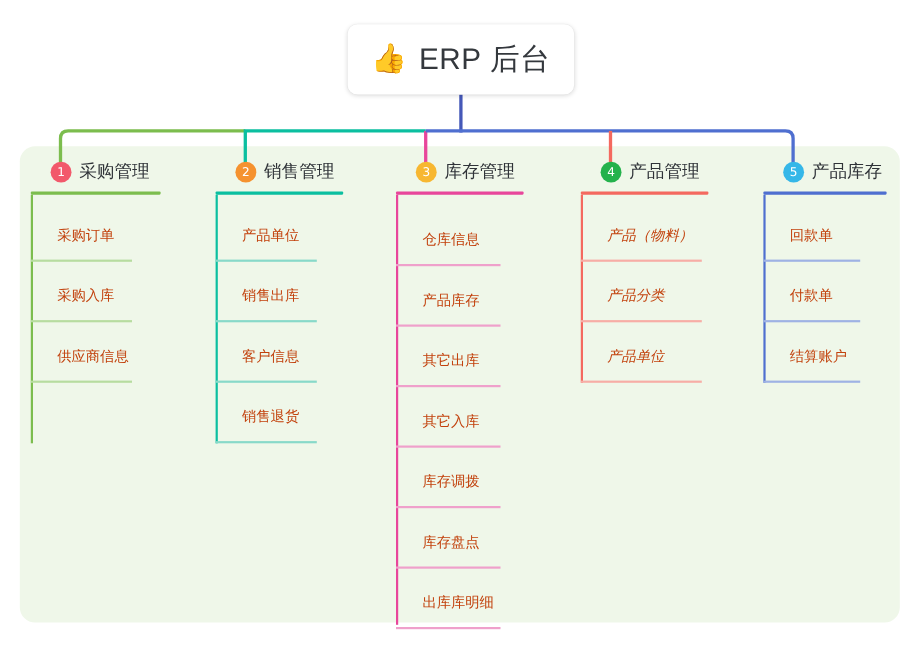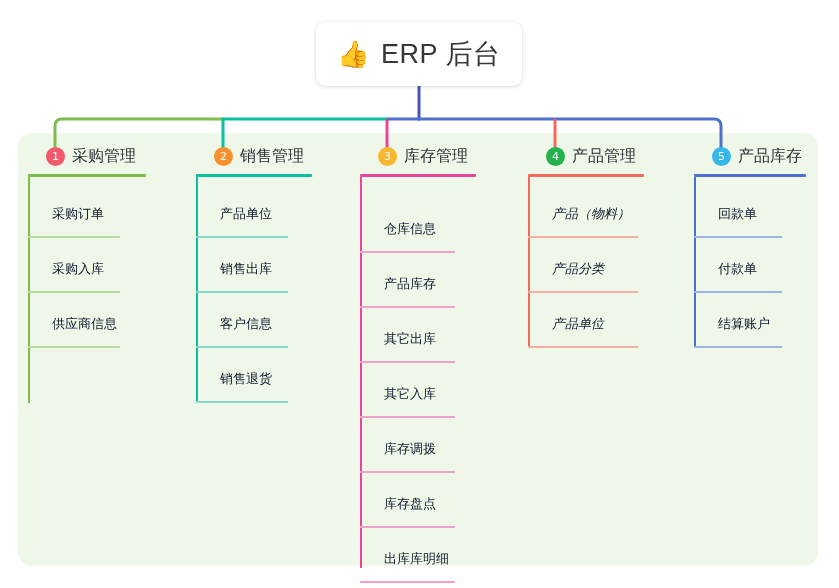--- a/index.html
+++ b/index.html
@@ -123,21 +123,21 @@
   }
   .leaf {
     position: relative;
     height: 55px;
   }
   .leaf-label {
     position: absolute;
     left: 24px;
     top: 22px;
     font-size: 13px;
-    color: #0f172a;
+    color: #c2410c;
     white-space: nowrap;
   }
   .leaf-rule {
     position: absolute;
     left: 0;
     bottom: 0;
     height: 1.6px;
   }
 </style>
 </head>
@@ -209,21 +209,21 @@
           <div class="leaf-rule" style="width: 92px; background: rgb(136, 217, 201);"></div>
         </div>
       </div>
     </div>
     <div class="column" style="left: 360px;">
       <div class="col-header">
         <span class="col-badge" style="background: rgb(247, 183, 49);">3</span>
         <span class="col-title">库存管理</span>
       </div>
       <div class="col-rule" style="width: 116px; background: rgb(232, 70, 155);"></div>
-      <div class="col-body" style="padding-top: 21px;">
+      <div class="col-body" style="padding-top: 10px;">
         <div class="col-spine" style="background: rgb(232, 70, 155); top: 0px; height: 391px;"></div>
         <div class="leaf">
           <span class="leaf-label">仓库信息</span>
           <div class="leaf-rule" style="width: 95px; background: rgb(239, 160, 203);"></div>
         </div>
         <div class="leaf">
           <span class="leaf-label">产品库存</span>
           <div class="leaf-rule" style="width: 95px; background: rgb(239, 160, 203);"></div>
         </div>
         <div class="leaf">

